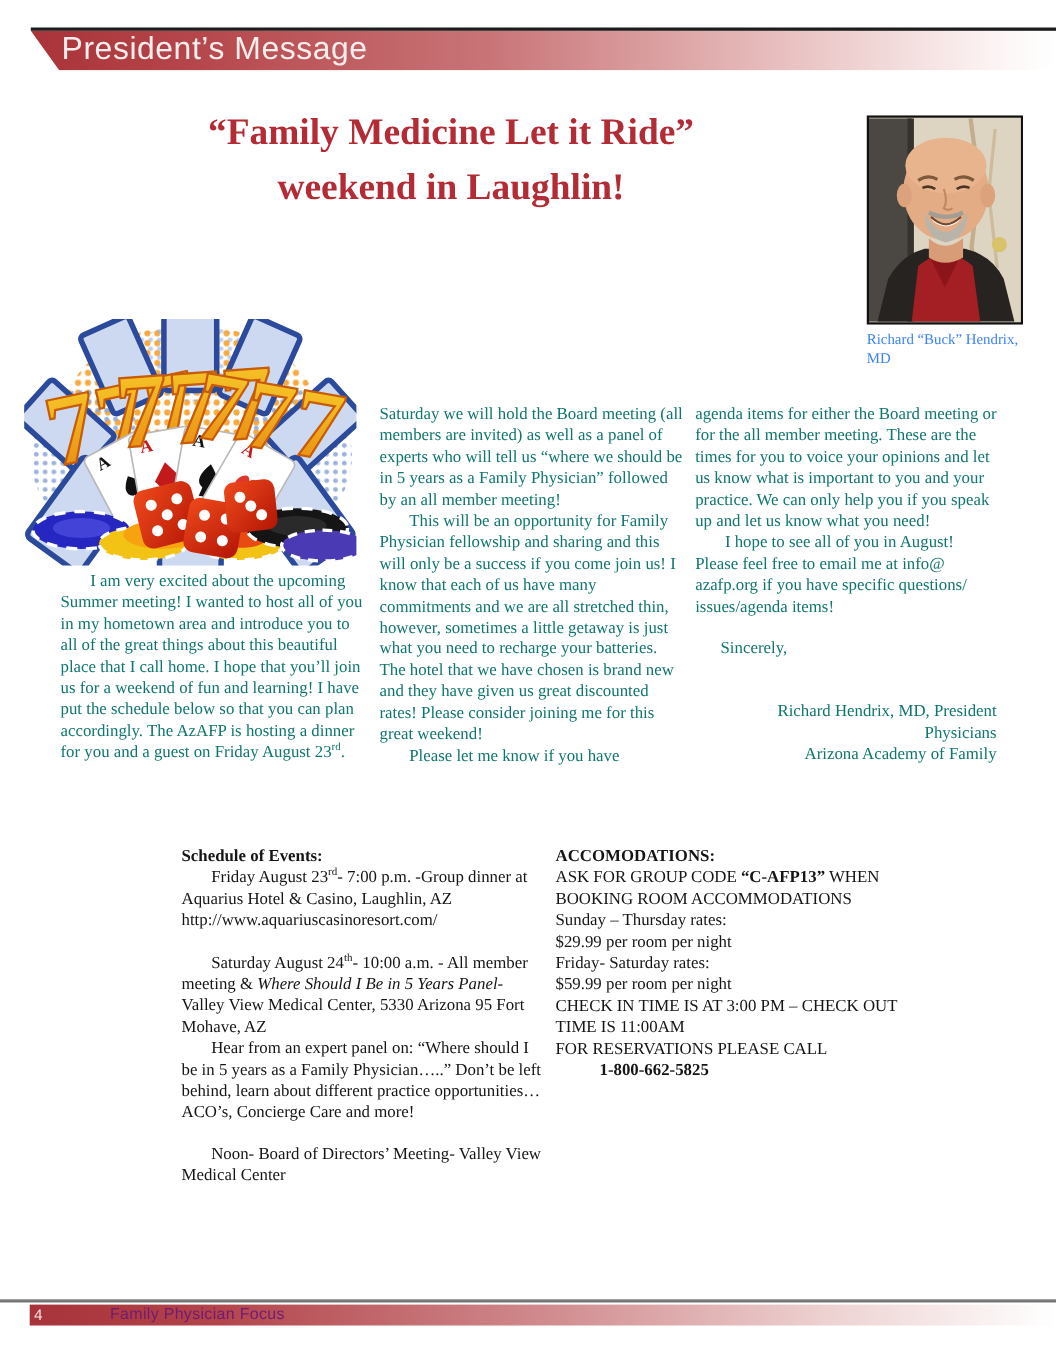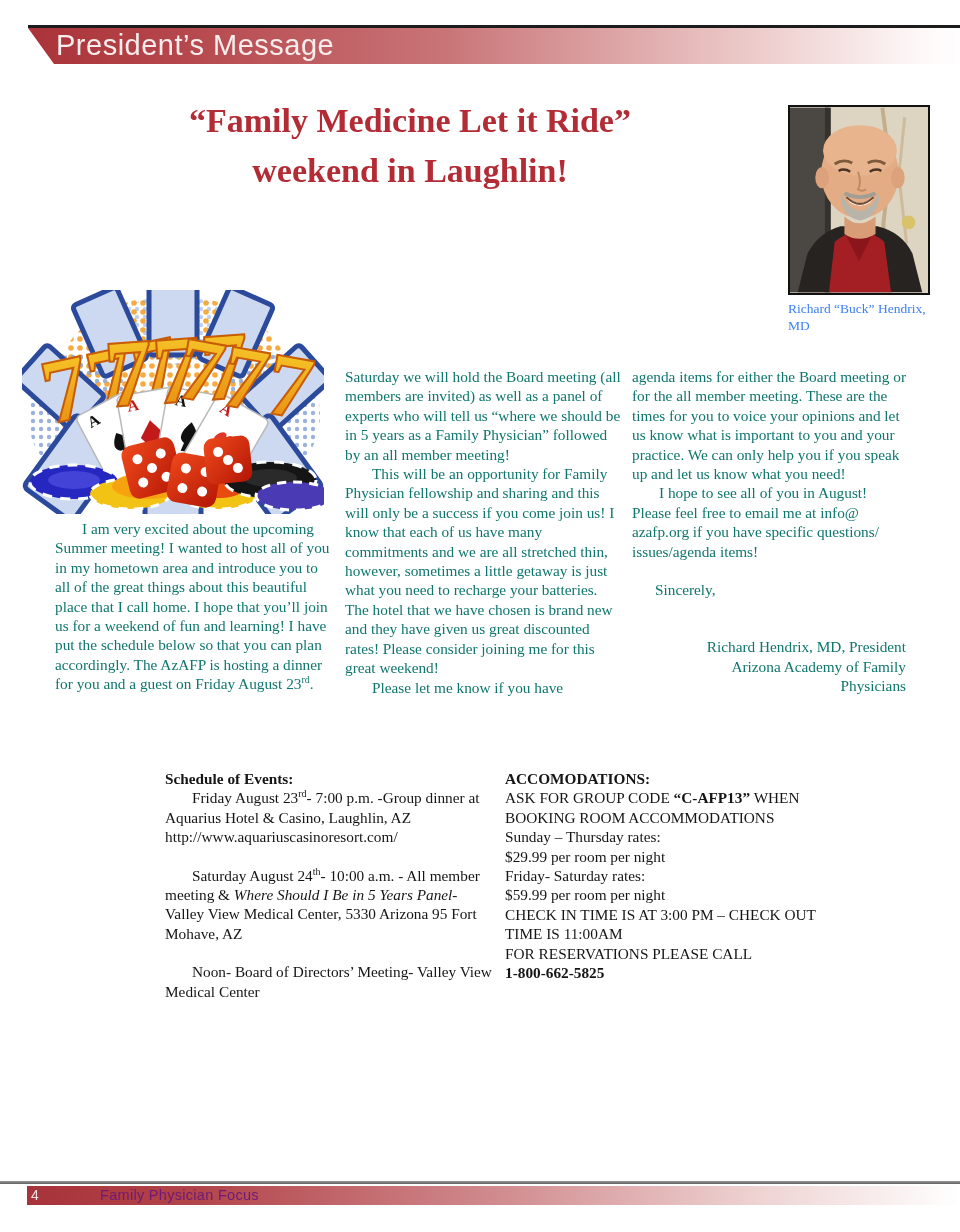--- a/index.html
+++ b/index.html
@@ -227,44 +227,45 @@
     <p class="indent">This will be an opportunity for Family Physician fellowship and sharing and this will only be a success if you come join us!  I know that each of us have many commitments and we are all stretched thin, however, sometimes a little getaway is just what you need to recharge your batteries.  The hotel that we have chosen is brand new and they have given us great discounted rates!  Please consider joining me for this great weekend!</p>
     <p class="indent">Please let me know if you have</p>
   </div>
 
   <div class="col" id="col3">
     <p>agenda items for either the Board meeting or for the all member meeting.  These are the times for you to voice your opinions and let us know what is important to you and your practice.  We can only help you if you speak up and let us know what you need!</p>
     <p class="indent">I hope to see all of you in August! Please feel free to email me at info@ azafp.org if you have specific questions/ issues/agenda items!</p>
     <p class="closing">Sincerely,</p>
     <div class="signature">
       <div>Richard Hendrix, MD, President</div>
+      <div>Physicians</div>
       <div>Arizona Academy of Family</div>
-      <div>Physicians</div>
     </div>
   </div>
 
   <div class="block" id="schedule">
     <p class="blockhead">Schedule of Events:</p>
     <p class="indent"><span>Friday August 23</span><sup>rd</sup><span>- 7:00 p.m. -Group dinner at Aquarius Hotel &amp; Casino, Laughlin, AZ http://www.aquariuscasinoresort.com/</span></p>
     <div class="gap"></div>
     <p class="indent"><span>Saturday August 24</span><sup>th</sup><span>- 10:00 a.m. - All member meeting &amp; </span><i>Where Should I Be in 5 Years Panel</i><span>- Valley View Medical Center, 5330 Arizona 95 Fort Mohave, AZ</span></p>
+    <p class="indent">Hear from an expert panel on: “Where should I be in 5 years as a Family Physician…..” Don’t be left behind, learn about different practice opportunities…ACO’s, Concierge Care and more!</p>
     <div class="gap"></div>
     <p class="indent">Noon- Board of Directors’ Meeting- Valley View Medical Center</p>
   </div>
 
   <div class="block" id="accommodations">
     <p class="blockhead">ACCOMODATIONS:</p>
     <p><span>ASK FOR GROUP CODE </span><b>“C-AFP13”</b><span> WHEN BOOKING ROOM ACCOMMODATIONS</span></p>
     <p>Sunday – Thursday  rates:</p>
     <p>$29.99 per room per night</p>
     <p>Friday- Saturday rates:</p>
     <p>$59.99 per room per night</p>
     <p>CHECK IN TIME IS AT 3:00 PM – CHECK OUT TIME IS 11:00AM</p>
     <p>FOR RESERVATIONS PLEASE CALL</p>
-    <p style="font-weight:bold;">1-800-662-5825</p>
+    <p style="font-weight:bold;margin-left:40px;">1-800-662-5825</p>
   </div>
 
   <div class="footer-rule"></div>
   <div class="footer-bar"></div>
   <div class="footer-page">4</div>
   <div class="footer-title">Family Physician Focus</div>
 
 </div>
 
 </body></html>

